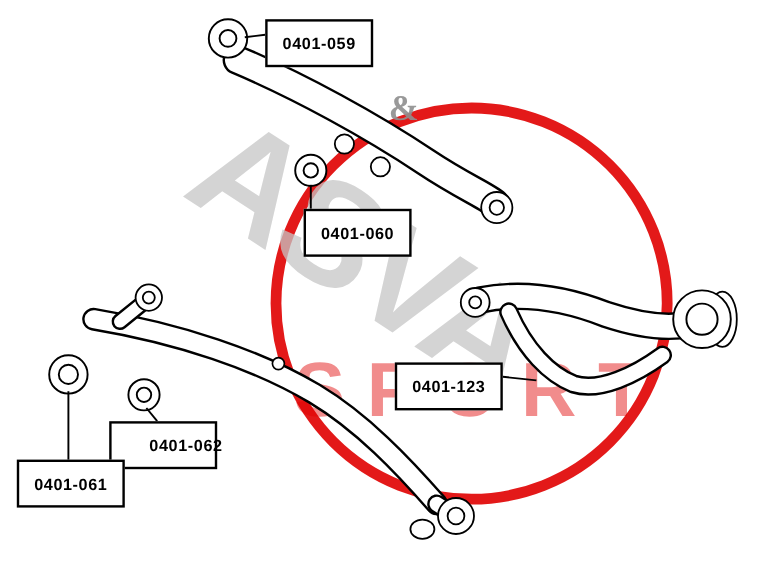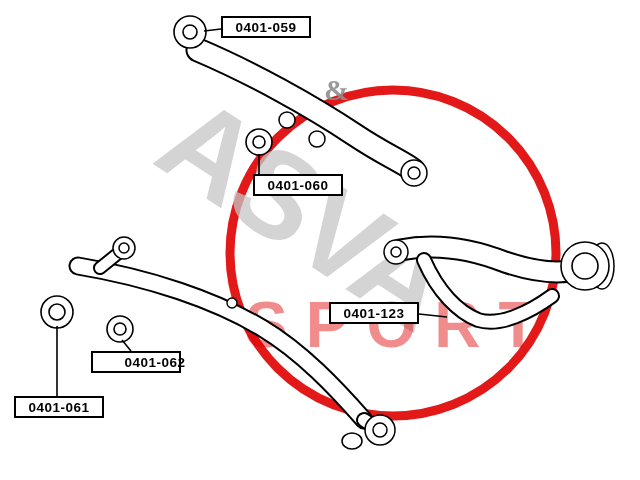--- a/index.html
+++ b/index.html
@@ -12,21 +12,21 @@
     position: relative;
     width: 640px;
     height: 480px;
     background: #ffffff;
     overflow: hidden;
   }
   .stage svg { position: absolute; left: 0; top: 0; }
   .part-label {
     position: absolute;
     width: 90px;
-    height: 22px;
+    height: 40px;
     display: flex;
     align-items: center;
     justify-content: center;
     background: #ffffff;
     border: 2px solid #000000;
     font-weight: bold;
     font-size: 13.5px;
     letter-spacing: .5px;
     color: #000000;
     white-space: nowrap;
@@ -113,15 +113,15 @@
   </svg>
 
   <div class="part-label" style="left:221px; top:16px;">0401-059</div>
 
   <div class="part-label" style="left:214px; top:174px;margin-left:39px;">0401-060</div>
 
   <div class="part-label" style="left:329px; top:302px;">0401-123</div>
 
   <div class="part-label" style="left:91px; top:351px;padding-left:38px;">0401-062</div>
 
-  <div class="part-label" style="left:14px; top:396px;">0401-061</div>
+  <div class="part-label" style="left:14px; top:383px;">0401-061</div>
 
 </div>
 
 </body></html>

